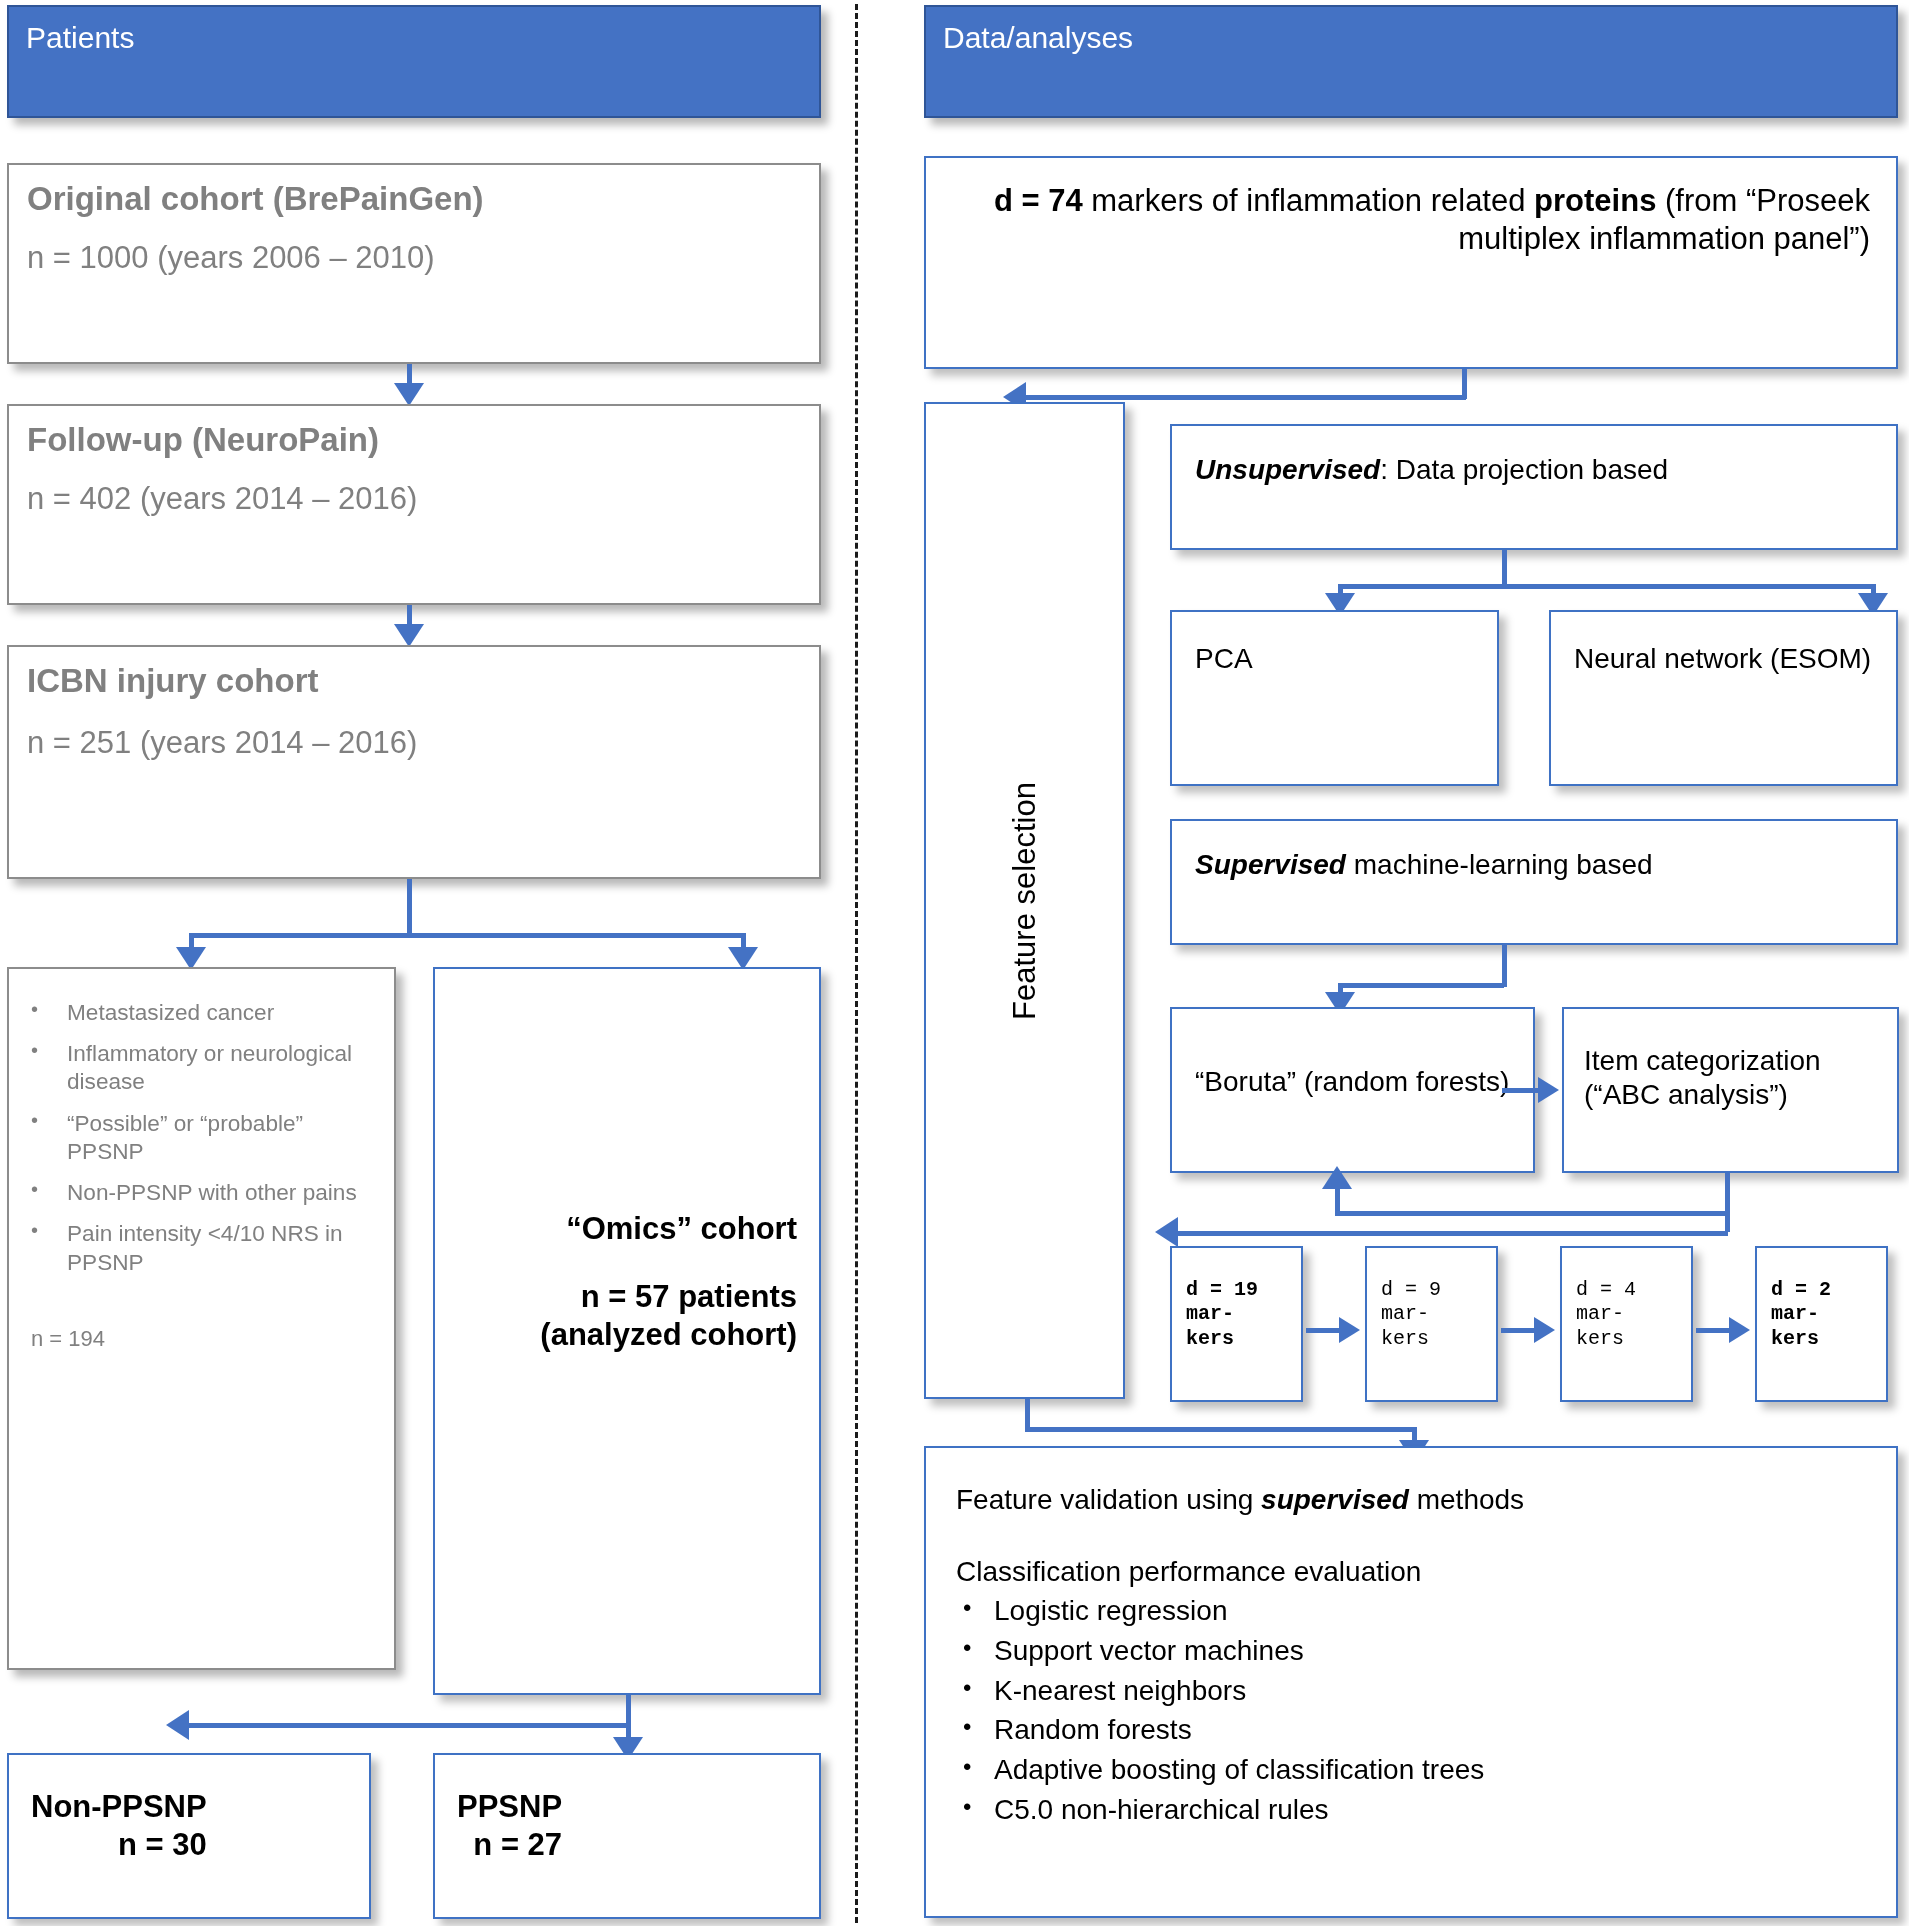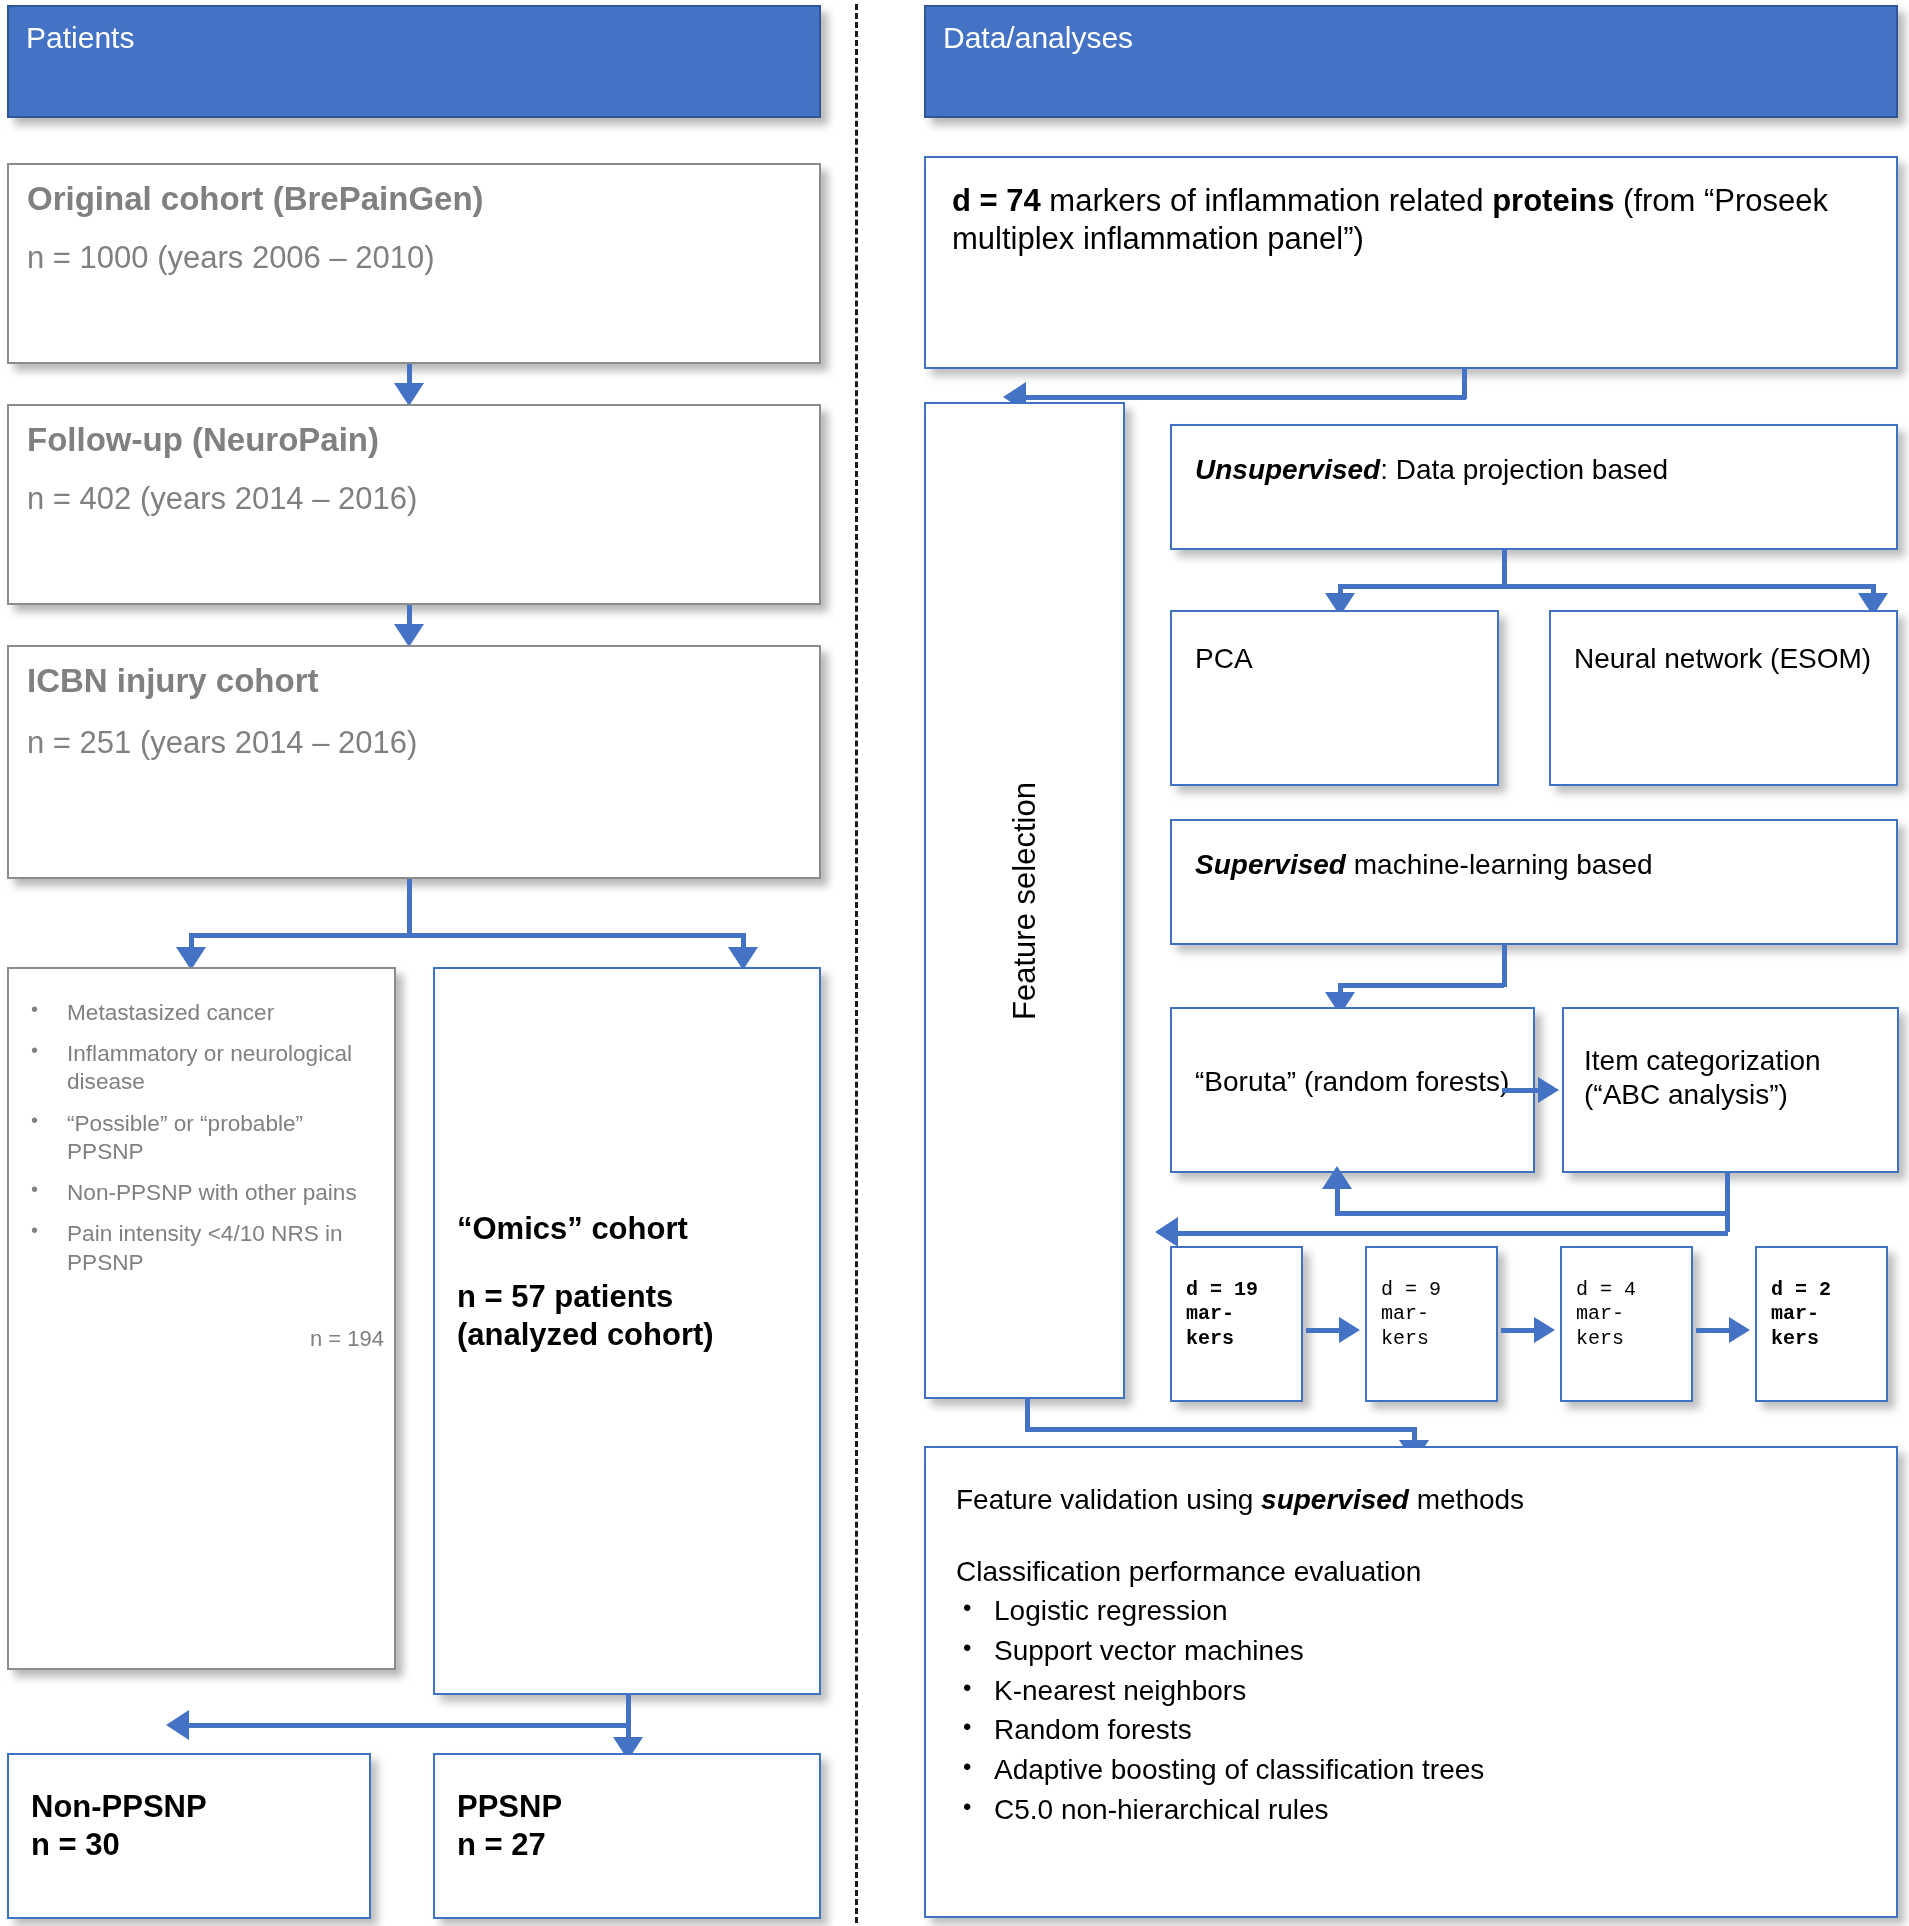--- a/index.html
+++ b/index.html
@@ -12,21 +12,21 @@
   .blue-box{border:2.5px solid #3f72c4;box-shadow:7px 7px 8px rgba(0,0,0,0.25);}
   .hdr{border:2.5px solid #2f5597;background:#4472c4;box-shadow:7px 7px 8px rgba(0,0,0,0.28);}
   .hdr .t{color:#ffffff;font-size:30px;padding:14px 17px;line-height:1.1;}
 
   .pad{padding:15px 18px;}
   .gray-txt{color:#808080;}
   .bold{font-weight:bold;}
 
   .t-title{font-size:33px;font-weight:bold;line-height:1.18;}
   .t-sub{font-size:31px;line-height:1.18;}
-  .t-big{font-size:31px;line-height:1.22;color:#000;}
+  .t-big{font-size:31px;line-height:1.22;color:#000;text-align:right;}
   .t-mid{font-size:28px;line-height:1.22;color:#000;}
   .t-sm{font-size:22px;line-height:1.25;color:#808080;}
   .t-xs{font-size:20px;line-height:1.22;color:#000;font-family:Liberation Mono, monospace;}
 
   
   ul.bul{list-style:none;margin:0;padding:0;}
   ul.bul li{position:relative;padding-left:48px;margin-bottom:13px;font-size:22.6px;line-height:1.25;color:#808080;}
   ul.bul li:before{content:"\2022";position:absolute;left:12px;top:-2px;font-size:20px;}
 
   ul.bul2{list-style:none;margin:0;padding:0;}
@@ -85,21 +85,21 @@
   <div class="arrow-d" style="left:728px;top:947px;"></div>
 
   <div class="box gray-box" style="left:7px;top:967px;width:389px;height:703px;padding:30px 10px 10px 10px;">
     <ul class="bul">
       <li>Metastasized cancer</li>
       <li>Inflammatory or neurological disease</li>
       <li>“Possible” or “probable” PPSNP</li>
       <li>Non-PPSNP with other pains</li>
       <li>Pain intensity &lt;4/10 NRS in PPSNP</li>
     </ul>
-    <div class="t-sm" style="margin-top:48px;margin-left:12px;text-align:right;">n = 194</div>
+    <div class="t-sm" style="margin-top:48px;margin-left:12px;">n = 194</div>
   </div>
 
   <div class="box blue-box" style="left:433px;top:967px;width:388px;height:728px;padding:0 22px;">
     <div style="position:absolute;left:22px;top:241px;right:22px;">
       <div class="t-big bold">“Omics” cohort</div>
       <div class="t-big bold" style="margin-top:30px;">n = 57 patients (analyzed cohort)</div>
     </div>
   </div>
 
   <div class="ln vline" style="left:626px;top:1695px;height:29px;"></div>

